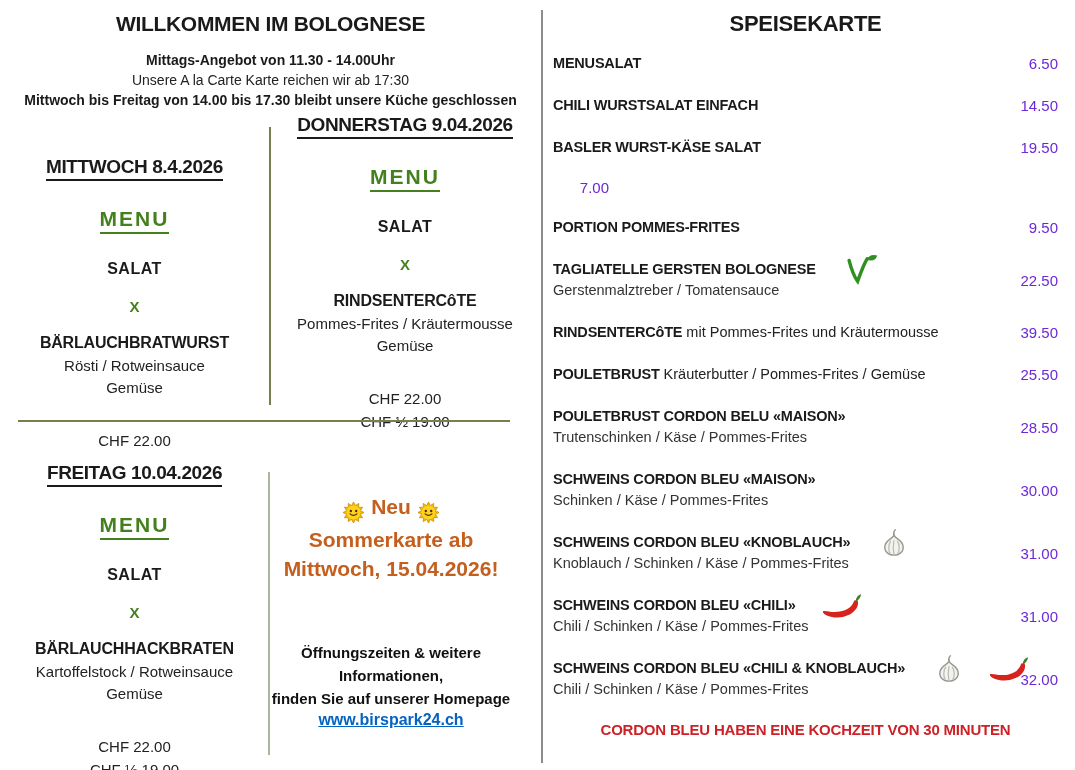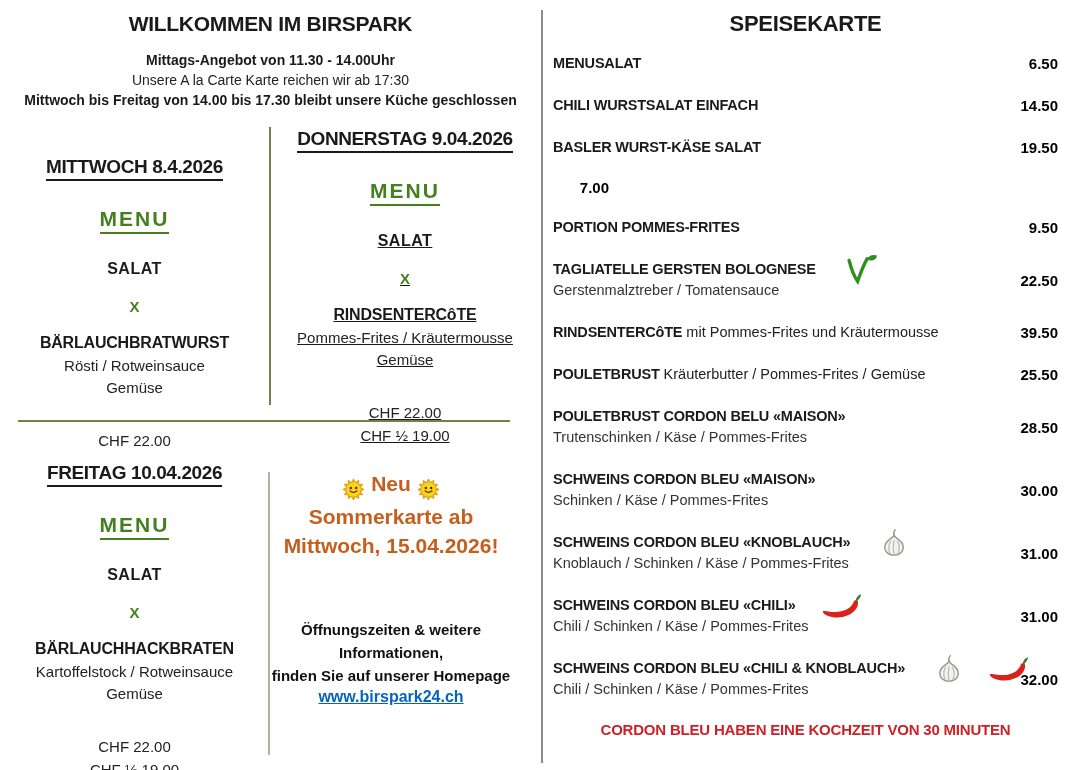--- a/index.html
+++ b/index.html
@@ -9,23 +9,23 @@
     font-family:"Liberation Sans", sans-serif; color:#1a1a1a; overflow:hidden;
   }
   
   .left-panel { position:absolute; left:0; top:0; width:541px; height:770px; }
   .welcome { padding-top:12px; text-align:center; }
   .welcome-title { font-size:21px; font-weight:bold; letter-spacing:-0.3px; margin-bottom:14px; }
   .welcome-sub-b { font-size:14px; font-weight:bold; line-height:20px; }
   .welcome-sub-r { font-size:14px; line-height:20px; color:#222; }
   .cell { position:absolute; text-align:center; }
   #cell-wed { left:0;   top:128px; width:269px;margin-top:28px; }
-  #cell-thu { left:269px; top:128px; width:272px;text-decoration:underline; }
+  #cell-thu { left:269px; top:114px; width:272px; }
   #cell-fri { left:0;   top:462px; width:269px; }
-  #cell-new { left:269px; top:455px; width:244px; }
+  #cell-new { left:269px; top:478px; width:244px; }
   .day-title { display:inline-block; font-size:19px; font-weight:bold; letter-spacing:-0.4px;
                border-bottom:2.5px solid #1a1a1a; padding-bottom:1px; margin-bottom:26px; }
   .menu-label { display:block; margin-bottom:26px; }
   .menu-label span { display:inline-block; font-size:21px; font-weight:bold; letter-spacing:2px;
                color:var(--green); border-bottom:2.5px solid var(--green); padding-bottom:1px; }
   .course1 { font-size:16px; font-weight:bold; letter-spacing:0.5px; margin-bottom:20px; }
   .x-sep  { font-size:15px; font-weight:bold; color:var(--green); margin-bottom:19px; }
   .course2 { font-size:16px; font-weight:bold; letter-spacing:-0.2px; margin-bottom:3px; }
   .side { font-size:15px; line-height:22px; color:#222; }
   .price-block { margin-top:30px; }
@@ -45,36 +45,36 @@
   
   .right-panel { position:absolute; left:553px; top:11px; width:505px; }
   .sk-title { text-align:center; font-size:22px; font-weight:bold; letter-spacing:-0.3px; margin-bottom:16px; }
   .menu-item { display:flex; align-items:center; margin-bottom:21px; }
   .item-text { flex:1; min-width:0; }
   .item-title { font-size:14.5px; line-height:21px; white-space:nowrap; }
   .item-name { font-weight:bold; letter-spacing:-0.2px; }
   .item-suffix { font-weight:normal; color:#222; }
   .item-desc { font-size:14.5px; line-height:21px; color:#333; }
   .item-icons { display:inline-block; white-space:nowrap; }
-  .item-price { width:56px; text-align:right; font-size:15px; color:#000000; flex:none;font-weight:bold; }
+  .item-price { width:56px; text-align:right; font-size:15px; color:#6d28d9; flex:none; }
   .ic { display:inline-block; vertical-align:middle; }
   .ic-vegan  { margin:-14px 0 -14px 28px; }
   .ic-garlic { margin:-10px 0 -10px 30px; }
   .ic-chili  { margin:-8px 0 -8px 24px; }
   .sk-note { text-align:center; font-size:15px; font-weight:bold; letter-spacing:-0.2px;
              color:var(--red); margin-top:3px; }
 </style>
 </head>
 <body>
 
 <div class="page" style="--green: #45801f; --olive: #75814d; --olive-light: #a9b69a; --gray: #8c8c8c; --orange: #c45f1e; --blue: #0563c1; --red: #cc2127;">
 
   <div class="left-panel">
     <div class="welcome">
-      <div class="welcome-title">WILLKOMMEN IM BIRSPARK</div>
+      <div class="welcome-title">WILLKOMMEN IM BOLOGNESE</div>
       <div class="welcome-sub-b">Mittags-Angebot von 11.30 - 14.00Uhr</div>
       <div class="welcome-sub-r">Unsere A la Carte Karte reichen wir ab 17:30</div>
       <div class="welcome-sub-b">Mittwoch bis Freitag von 14.00 bis 17.30 bleibt unsere Küche geschlossen</div>
     </div>
 
     <div class="cell" id="cell-wed">
       <div><span class="day-title">MITTWOCH 8.4.2026</span></div>
       <div class="menu-label"><span>MENU</span></div>
       <div class="course1">SALAT</div>
       <div class="x-sep">X</div>

